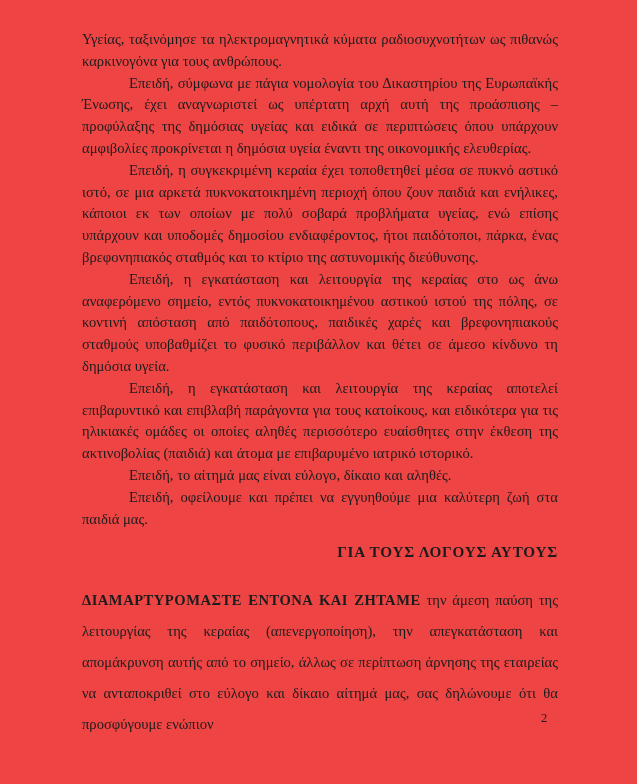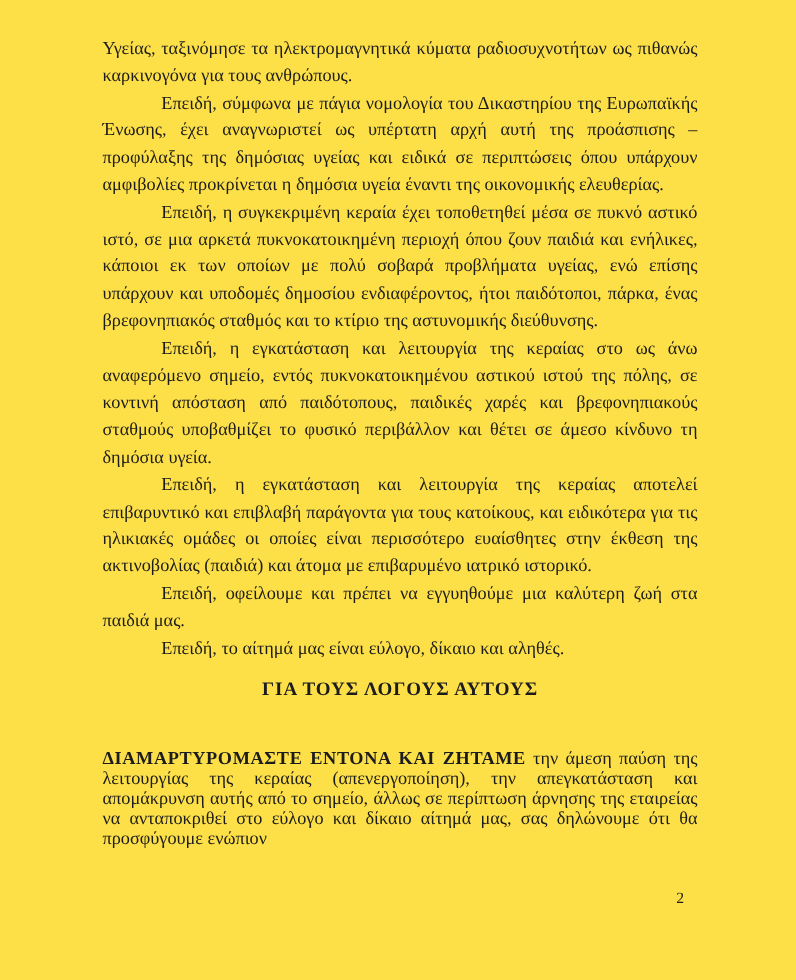--- a/index.html
+++ b/index.html
@@ -6,21 +6,21 @@
     margin: 0;
     padding: 0;
     width: 637px;
     height: 784px;
     background: #fdfdfd;
   }
   .page {
     position: relative;
     width: 637px;
     height: 784px;
-    background: #fde047;
+    background: #ef4444;
     overflow: hidden;
     font-family: "Liberation Serif", serif;
     color: #1c1c1c;
   }
   .body-text {
     position: absolute;
     left: 82px;
     top: 29px;
     width: 476px;
     font-size: 14.6px;
@@ -29,31 +29,31 @@
     text-justify: inter-word;
   }
   .para {
     margin: 0;
     text-indent: 47px;
   }
   .para.first {
     text-indent: 0;
   }
   .heading {
-    margin: 11px 0 36px 0;
+    margin: 11px 0 22px 0;
     font-size: 15.2px;
     font-weight: 700;
-    text-align: center;
+    text-align: right;
     text-indent: 0;
     letter-spacing: 0.8px;
   }
   .closing {
     margin: 0;
     text-indent: 0;
-    line-height: 16px;
+    line-height: 31px;
     text-align: justify;
   }
   .closing .lead {
     font-weight: 700;
     letter-spacing: 0.5px;
   }
   .page-number {
     position: absolute;
     left: 541px;
     top: 711px;
@@ -64,23 +64,23 @@
 </style>
 </head>
 <body>
 
 <div class="page">
   <div class="body-text">
     <p class="para first">Υγείας, ταξινόμησε τα ηλεκτρομαγνητικά κύματα ραδιοσυχνοτήτων ως πιθανώς καρκινογόνα για τους ανθρώπους.</p>
     <p class="para">Επειδή, σύμφωνα με πάγια νομολογία του Δικαστηρίου της Ευρωπαϊκής Ένωσης, έχει αναγνωριστεί ως υπέρτατη αρχή αυτή της προάσπισης – προφύλαξης της δημόσιας υγείας και ειδικά σε περιπτώσεις όπου υπάρχουν αμφιβολίες προκρίνεται η δημόσια υγεία έναντι της οικονομικής ελευθερίας.</p>
     <p class="para">Επειδή, η συγκεκριμένη κεραία έχει τοποθετηθεί μέσα σε πυκνό αστικό ιστό, σε μια αρκετά πυκνοκατοικημένη περιοχή όπου ζουν παιδιά και ενήλικες, κάποιοι εκ των οποίων με πολύ σοβαρά προβλήματα υγείας, ενώ επίσης υπάρχουν και υποδομές δημοσίου ενδιαφέροντος, ήτοι παιδότοποι, πάρκα, ένας βρεφονηπιακός σταθμός και το κτίριο της αστυνομικής διεύθυνσης.</p>
     <p class="para">Επειδή, η εγκατάσταση και λειτουργία της κεραίας στο ως άνω αναφερόμενο σημείο, εντός πυκνοκατοικημένου αστικού ιστού της πόλης, σε κοντινή απόσταση από παιδότοπους, παιδικές χαρές και βρεφονηπιακούς σταθμούς υποβαθμίζει το φυσικό περιβάλλον και θέτει σε άμεσο κίνδυνο τη δημόσια υγεία.</p>
-    <p class="para">Επειδή, η εγκατάσταση και λειτουργία της κεραίας αποτελεί επιβαρυντικό και επιβλαβή παράγοντα για τους κατοίκους, και ειδικότερα για τις ηλικιακές ομάδες οι οποίες είναι περισσότερο ευαίσθητες στην έκθεση της ακτινοβολίας (παιδιά) και άτομα με επιβαρυμένο ιατρικό ιστορικό.</p>
+    <p class="para">Επειδή, η εγκατάσταση και λειτουργία της κεραίας αποτελεί επιβαρυντικό και επιβλαβή παράγοντα για τους κατοίκους, και ειδικότερα για τις ηλικιακές ομάδες οι οποίες αληθές περισσότερο ευαίσθητες στην έκθεση της ακτινοβολίας (παιδιά) και άτομα με επιβαρυμένο ιατρικό ιστορικό.</p>
+    <p class="para">Επειδή, το αίτημά μας είναι εύλογο, δίκαιο και αληθές.</p>
     <p class="para">Επειδή, οφείλουμε και πρέπει να εγγυηθούμε μια καλύτερη ζωή στα παιδιά μας.</p>
-    <p class="para">Επειδή, το αίτημά μας είναι εύλογο, δίκαιο και αληθές.</p>
 
     <h2 class="heading">ΓΙΑ ΤΟΥΣ ΛΟΓΟΥΣ ΑΥΤΟΥΣ</h2>
 
     <p class="closing"><span class="lead">ΔΙΑΜΑΡΤΥΡΟΜΑΣΤΕ ΕΝΤΟΝΑ ΚΑΙ ΖΗΤΑΜΕ</span><span> την άμεση παύση της λειτουργίας της κεραίας (απενεργοποίηση), την απεγκατάσταση και απομάκρυνση αυτής από το σημείο, άλλως σε περίπτωση άρνησης της εταιρείας να ανταποκριθεί στο εύλογο και δίκαιο αίτημά μας, σας δηλώνουμε ότι θα προσφύγουμε ενώπιον</span></p>
   </div>
 
   <div class="page-number">2</div>
 </div>
 
 </body></html>

